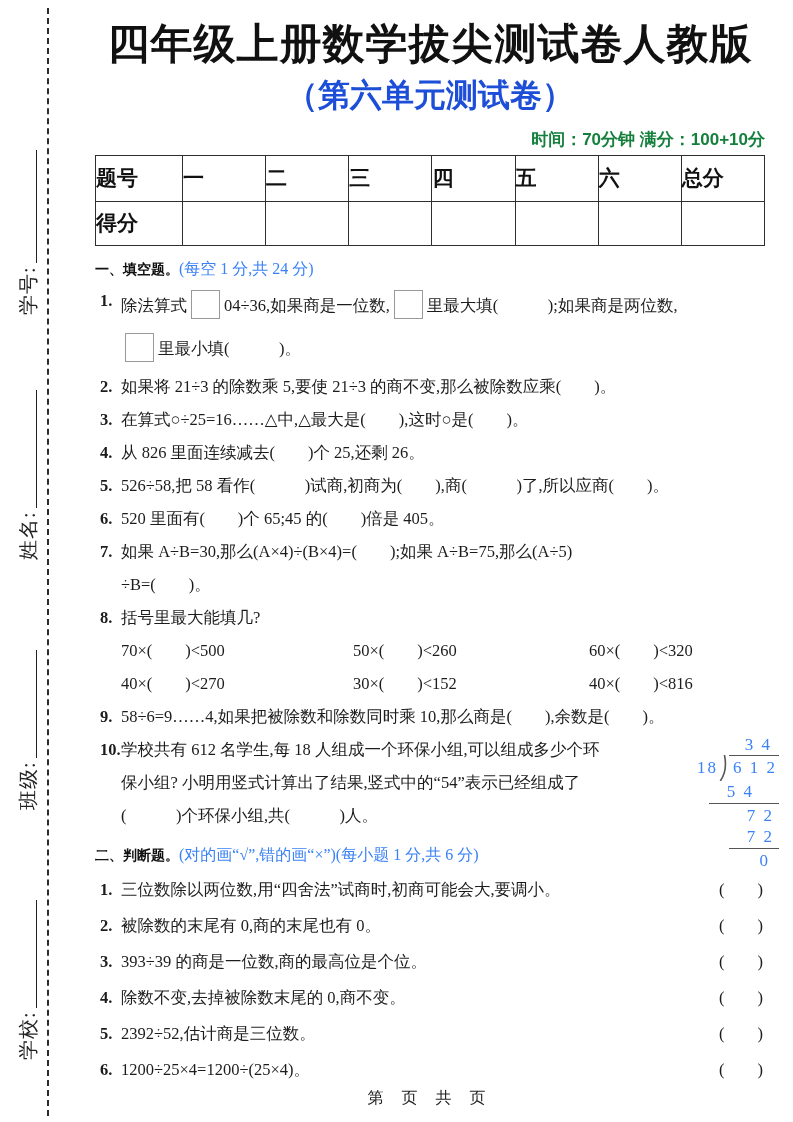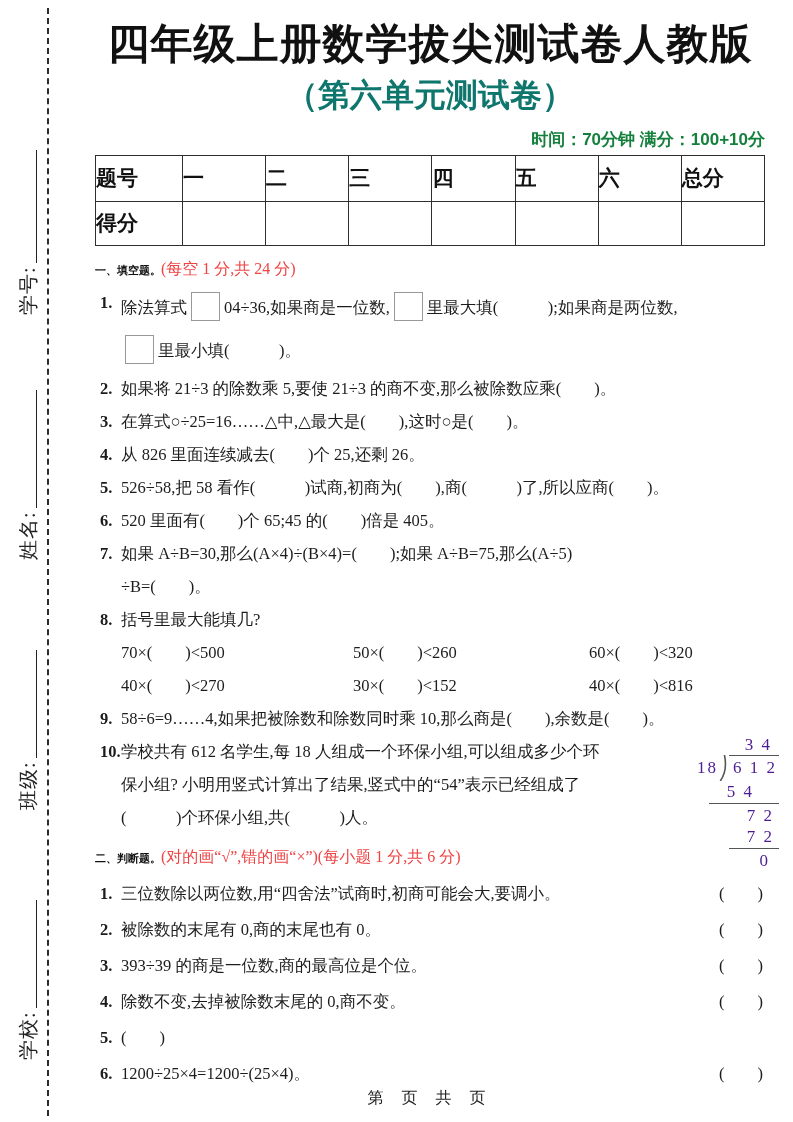--- a/index.html
+++ b/index.html
@@ -16,48 +16,48 @@
     display:flex; align-items:center; font-size:20px; color:#222; letter-spacing:1px; white-space:nowrap;
   }
   .side-field .side-line { flex:1; height:0; border-bottom:1.6px solid #222; align-self:flex-end; margin-bottom:5px; margin-left:3px; }
   .sf-1 { top:315px; width:165px; }
   .sf-2 { top:560px; width:170px; }
   .sf-3 { top:810px; width:160px; }
   .sf-4 { top:1060px; width:160px; }
 
   .main { position:absolute; left:95px; top:18px; width:670px; }
   .title { font-family:"Liberation Sans",sans-serif; font-weight:700; font-size:42px; line-height:1.22; text-align:center; letter-spacing:1px; color:#111; }
-  .subtitle { font-family:"Liberation Sans",sans-serif; font-weight:700; font-size:32px; line-height:1.3; text-align:center; margin-top:6px; color:#0f766e; }
+  .subtitle { font-family:"Liberation Sans",sans-serif; font-weight:700; font-size:32px; line-height:1.3; text-align:center; margin-top:6px; color:#1d4ed8; }
   .meta { font-family:"Liberation Sans",sans-serif; font-weight:700; font-size:17px; text-align:right; margin-top:12px; line-height:22px; color:#15803d; }
 
   table.score-table { width:100%; border-collapse:collapse; table-layout:fixed; margin-top:4px; }
   table.score-table td {
     border:1.7px solid #2e2e2e; vertical-align:middle;
     font-family:"Liberation Sans",sans-serif; font-weight:700; font-size:21px; color:#111; padding:0;
   }
   tr.score-head td { height:46px; }
   tr.score-vals td { height:44px; }
   td.c-first { width:13%; }
 
   .sec-head { margin-top:8px; font-size:17px; line-height:29px; }
-  .sec-title { font-family:Liberation Mono, monospace; font-weight:700; font-size:11px; color:#111; }
-  .sec-note { font-size:16px; color:#ef4444; }
+  .sec-title { font-family:Liberation Serif, serif; font-weight:700; font-size:14px; color:#111; }
+  .sec-note { font-size:16px; color:#3b82f6; }
 
   .q { display:flex; font-size:16.5px; line-height:33px; }
   .qnum { flex:0 0 26px; font-weight:700; padding-left:5px; white-space:nowrap; }
   .qtext { flex:1; }
   .q1 .qtext { line-height:43px; }
   .box { display:inline-block; width:29px; height:29px; border:1.5px solid #999; vertical-align:-8px; margin:0 4px; background:#fff; }
 
   .q8-grid { display:grid; grid-template-columns:232px 236px 1fr; line-height:33px; font-size:16.5px; }
 
   .q10 .qtext { line-height:33px; width:575px; }
 
   
-  .longdiv { position:absolute; left:695px; top:734px; width:84px; font-size:17px; line-height:21px; color:#4c1d95; letter-spacing:2px; }
+  .longdiv { position:absolute; left:695px; top:734px; width:84px; font-size:17px; line-height:21px; color:#3b82f6; letter-spacing:2px; }
   .ld-row { text-align:right; white-space:nowrap; }
   .ld-q { padding-right:7px; }
   .ld-main { display:flex; justify-content:flex-end; align-items:flex-start; }
   .ld-dsor { padding-top:2px; }
   .ld-brk { width:10px; height:26px; margin-left:1px; }
   .ld-dend { border-top:1.7px solid #555; padding:1px 2px 0 4px; }
   .ld-s1 { padding-right:25px; }
   .ld-hr1 { border-top:1.6px solid #555; margin:1px 0 1px 14px; }
   .ld-s2 { padding-right:5px; }
   .ld-hr2 { border-top:1.6px solid #555; margin:1px 0 1px 34px; }
@@ -220,20 +220,21 @@
         <span class="j-text">393÷39 的商是一位数,商的最高位是个位。</span>
         <span class="j-blank">(　　)</span>
       </div>
       <div class="j">
         <span class="qnum">4.</span>
         <span class="j-text">除数不变,去掉被除数末尾的 0,商不变。</span>
         <span class="j-blank">(　　)</span>
       </div>
       <div class="j">
         <span class="qnum">5.</span>
+        <span class="j-text">2392÷52,估计商是三位数。</span>
         <span class="j-blank">(　　)</span>
       </div>
       <div class="j">
         <span class="qnum">6.</span>
         <span class="j-text">1200÷25×4=1200÷(25×4)。</span>
         <span class="j-blank">(　　)</span>
       </div>
     </div>
 
   </div>

